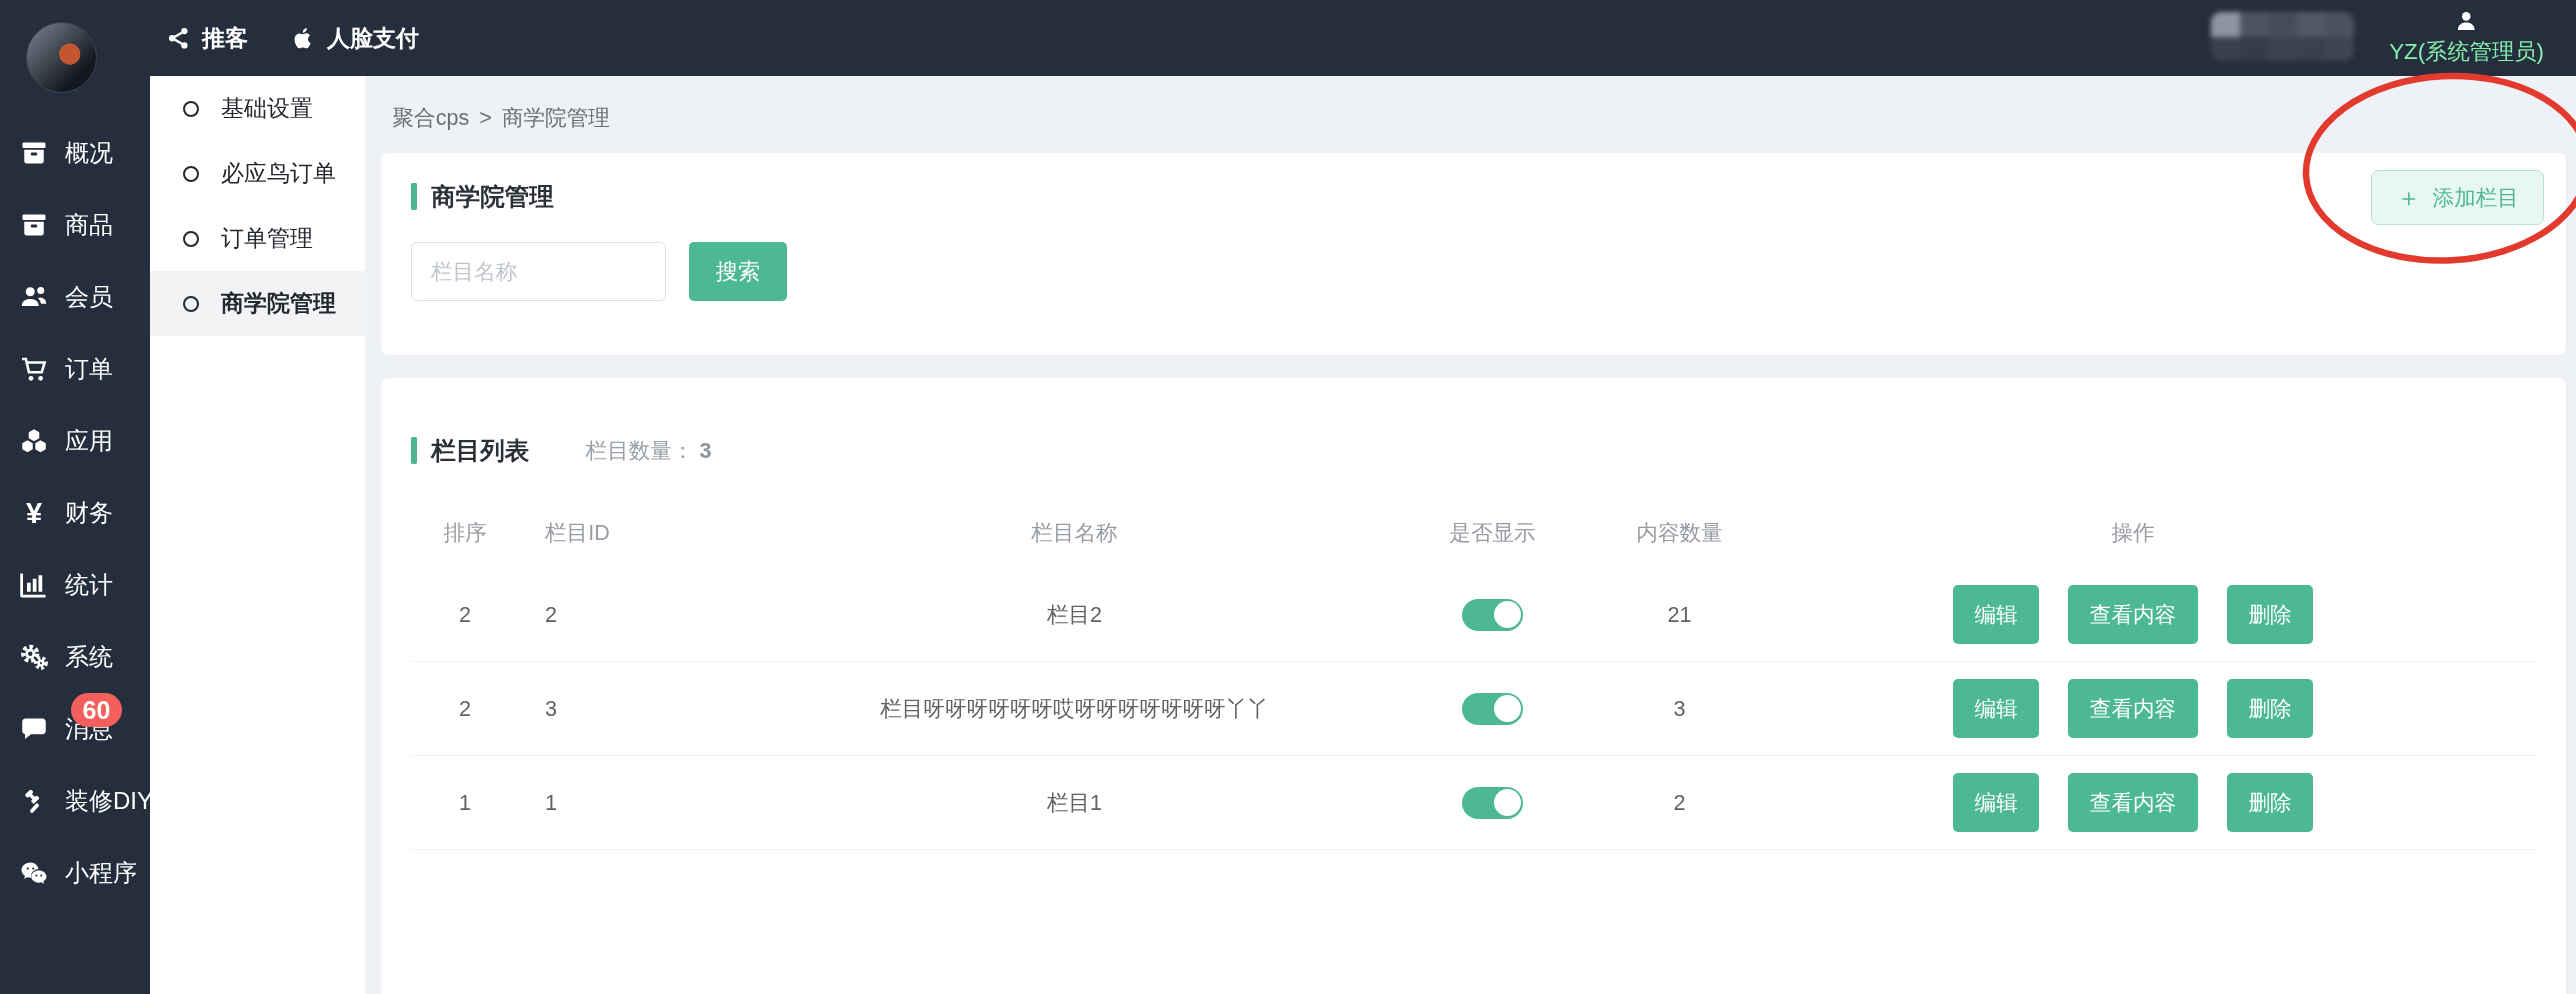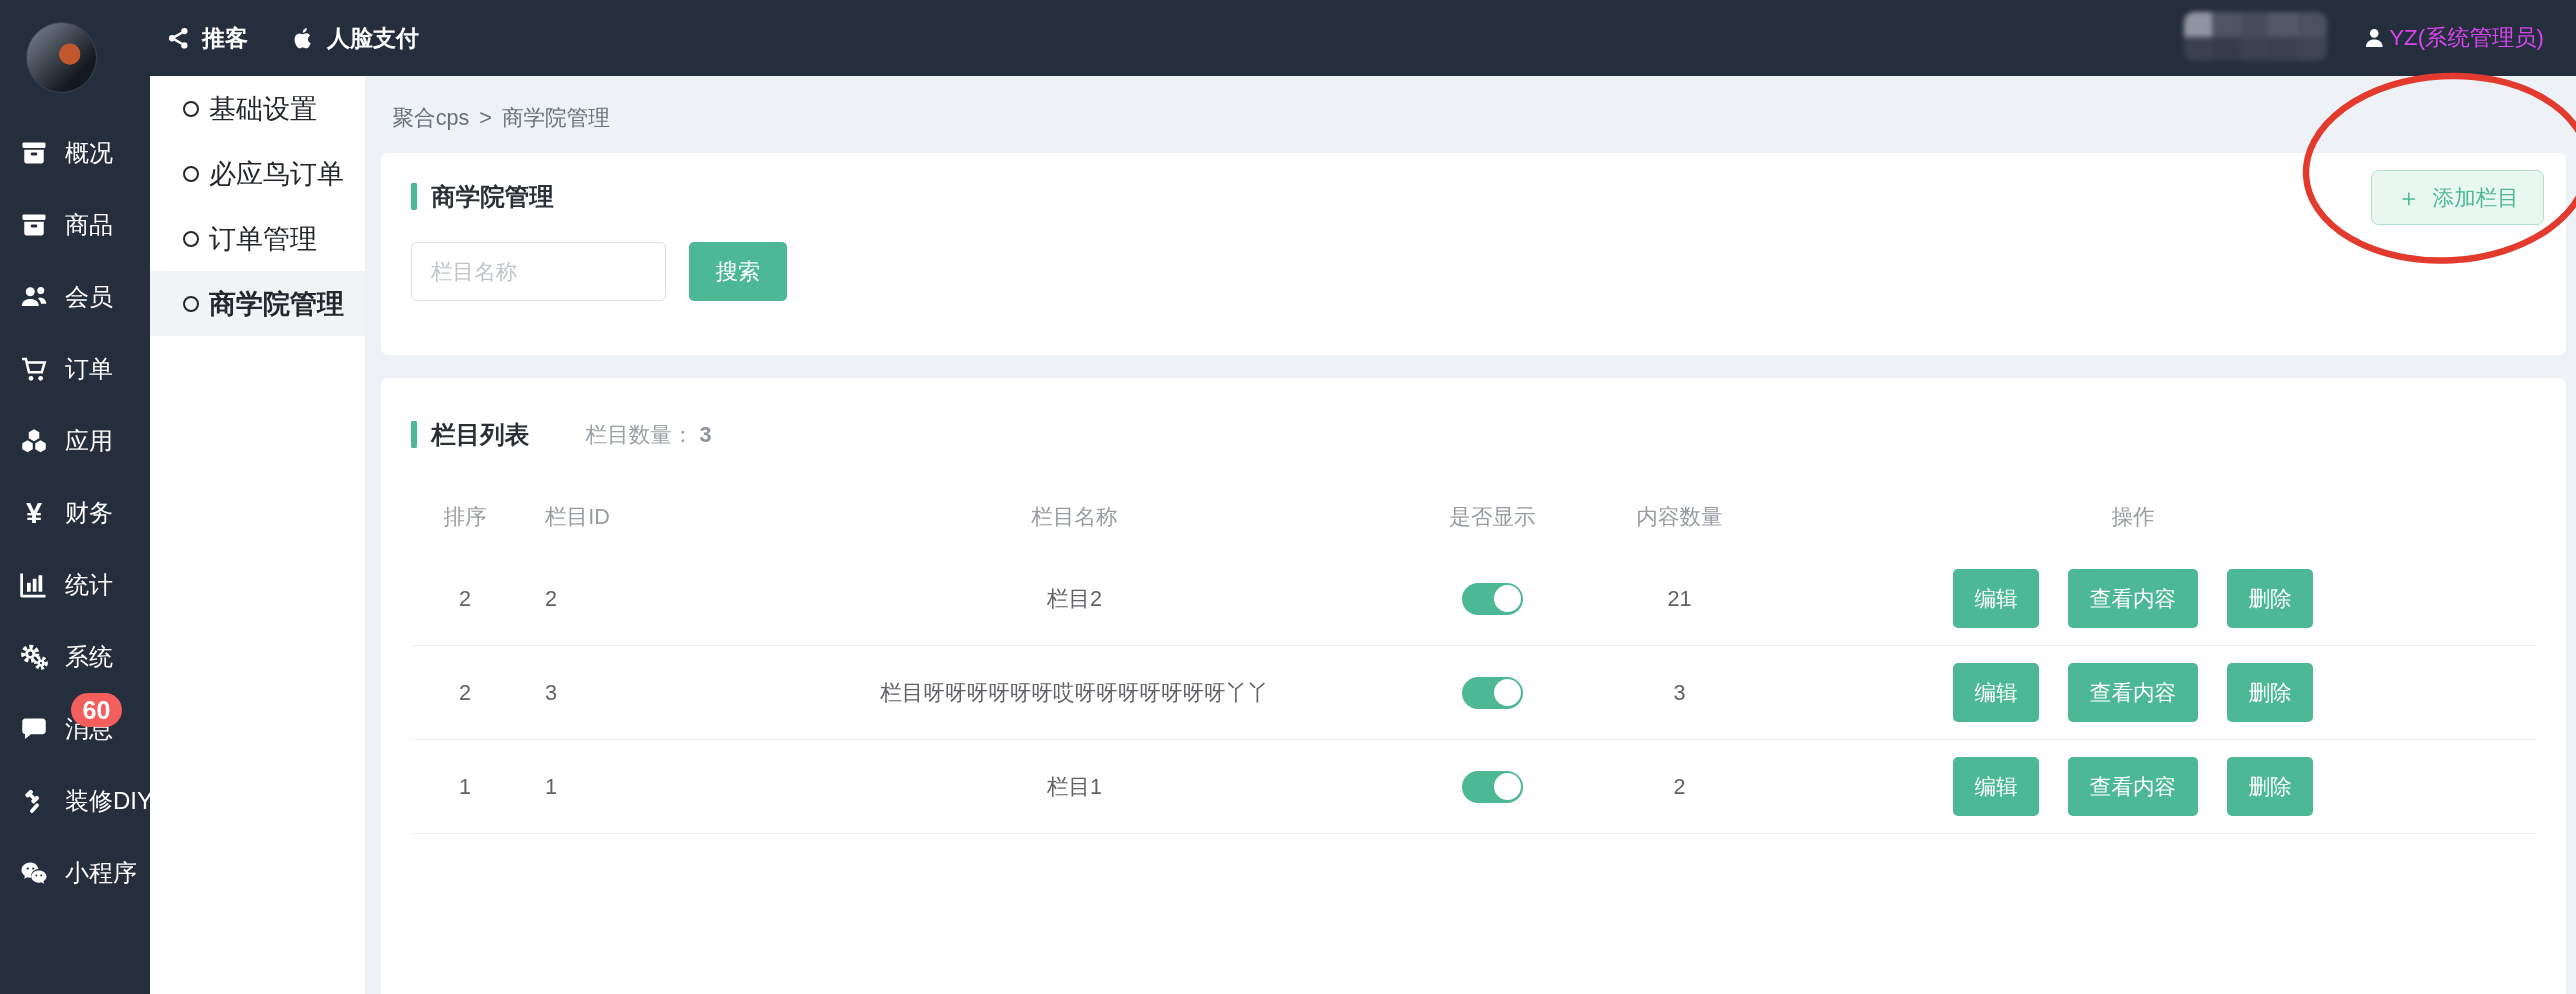--- a/index.html
+++ b/index.html
@@ -17,36 +17,36 @@
   .topnav-item{ display:flex; align-items:center; gap:11.5px; color:#fff; font-size:23px; font-weight:bold; cursor:pointer; }
   .topnav-item svg{ width:24.5px; height:24.5px; }
   .top-right{ margin-left:auto; display:flex; align-items:center; gap:35px; margin-right:32px; }
   .redacted{ width:143px; height:49px; display:grid; grid-template-columns:repeat(5,1fr); grid-template-rows:1fr 1fr;
              filter:blur(2.9px); border-radius:10px; overflow:hidden; position:relative; top:-1.4px; }
   .redacted span:nth-child(1){background:#8e95a0;} .redacted span:nth-child(2){background:#4d5564;}
   .redacted span:nth-child(3){background:#454d5c;} .redacted span:nth-child(4){background:#525a68;}
   .redacted span:nth-child(5){background:#4a5260;} .redacted span:nth-child(6){background:#39414f;}
   .redacted span:nth-child(7){background:#343c4a;} .redacted span:nth-child(8){background:#3b4351;}
   .redacted span:nth-child(9){background:#39414f;} .redacted span:nth-child(10){background:#3e4654;}
-  .user{ display:flex; align-items:center; gap:3px; color:#d946ef; font-size:22.3px; cursor:pointer; }
+  .user{ display:flex; align-items:center; gap:3px; color:#86efac; font-size:22.3px; cursor:pointer;flex-direction:column; }
   .user svg{ width:24.5px; height:24.5px; }
 
   
   .cols{ display:flex; height:919px; }
   .sidebar{ width:150px; background:#252e3d; padding-top:41px; flex:none; }
   .side-item{ height:72px; display:flex; align-items:center; gap:16px; padding-left:19px;
               color:#fff; font-size:24px; cursor:pointer; position:relative; white-space:nowrap; }
   .side-item svg{ width:30px; height:30px; flex:none; }
   .yen{ width:30px; text-align:center; font-size:29px; font-weight:bold; }
   .badge{ position:absolute; left:71px; top:0; background:#f25f5c; color:#fff; font-size:25px; font-weight:bold;
           padding:2.2px 11.5px; border-radius:720px; line-height:1.2; }
 
   .submenu{ width:215px; background:#fff; flex:none; }
-  .sub-item{ height:65px; display:flex; align-items:center; gap:10px; padding-left:33px;
-             font-size:27px; color:#24282e; cursor:pointer; }
+  .sub-item{ height:65px; display:flex; align-items:center; gap:22px; padding-left:33px;
+             font-size:23px; color:#24282e; cursor:pointer; }
   .sub-item .ring{ width:16px; height:16px; border:2.9px solid #24282e; border-radius:50%; flex:none; }
   .sub-item.active{ background:#f2f3f5; font-weight:bold; }
 
   
   .main{ flex:1; padding:0 10px 0 16px; position:relative; }
   .breadcrumb{ margin:27px 0 0 11.5px; font-size:21.6px; color:#6a7078; height:29px; display:flex; align-items:center; gap:10px; }
   .breadcrumb .crumb-link{ cursor:pointer; }
   .card{ background:#fff; border-radius:7.2px; }
   .card-manage{ margin-top:21px; height:202px; position:relative; padding:0 30px; }
   .card-head{ display:flex; align-items:center; gap:14.4px; padding-top:27px; }
@@ -259,21 +259,21 @@
           <input class="search-input" type="text" placeholder="栏目名称" style="">
           <button class="btn search-btn">搜索</button>
         </div>
         <button class="add-btn">
           <span class="plus">＋</span>
           <span>添加栏目</span>
         </button>
       </div>
 
       <div class="card card-list">
-        <div class="card-head" style="padding-top:40px;">
+        <div class="card-head" style="padding-top:56px;">
           <span class="green-bar"></span>
           <span class="card-title">栏目列表</span>
           <span class="muted"><span>栏目数量：</span> <b>3</b></span>
         </div>
 
         <div class="table">
           <div class="trow thead">
             <div class="c c1">排序</div>
             <div class="c c2">栏目ID</div>
             <div class="c c3">栏目名称</div>

